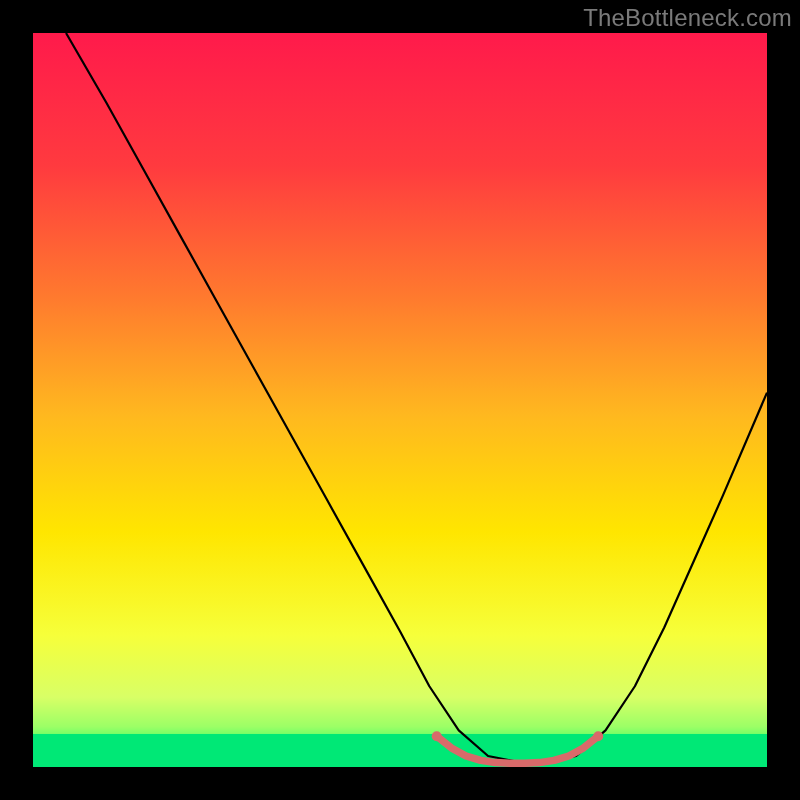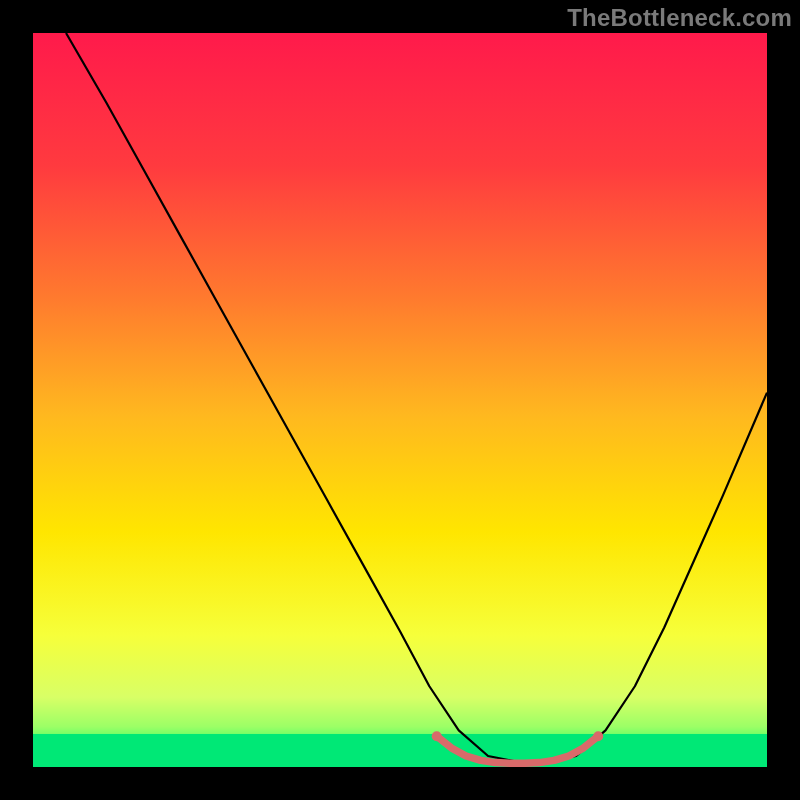--- a/index.html
+++ b/index.html
@@ -18,21 +18,21 @@
     width: 800px;
     height: 800px;
     background: #000;
   }
   .watermark {
     position: absolute;
     top: 4px;
     right: 8px;
     color: #7a7a7a;
     font-size: 24px;
-    font-weight: 700;
+    font-weight: 400;
     letter-spacing: 0.2px;
   }
   svg {
     display: block;
   }
 </style>
 </head>
 <body>
 
 <div class="canvas">

